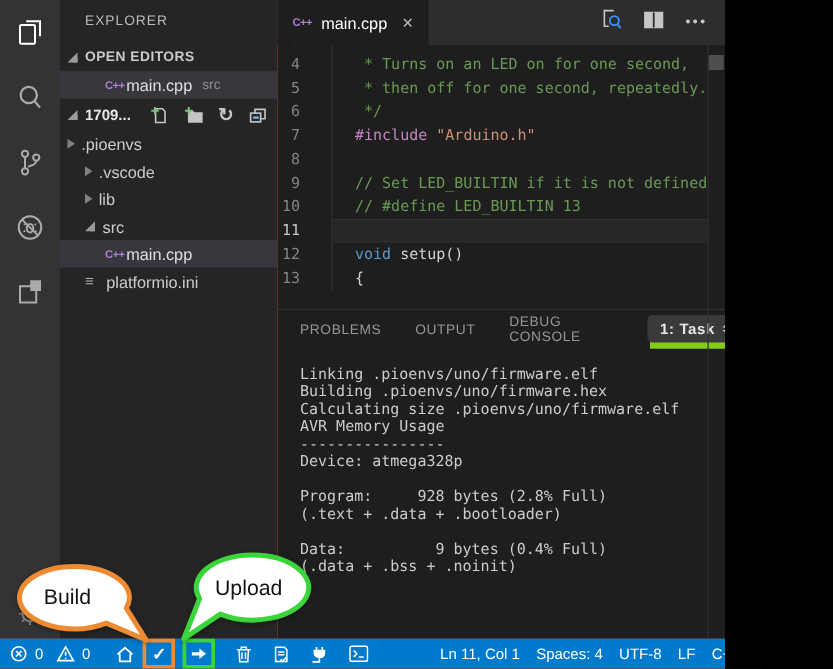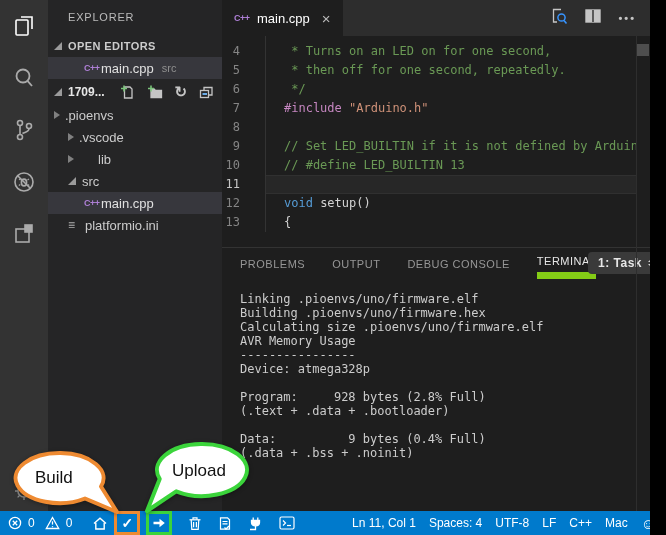--- a/index.html
+++ b/index.html
@@ -1,17 +1,17 @@
 <!DOCTYPE html>
 <html><head>
 <meta charset="utf-8">
 <style>
   * { margin:0; padding:0; box-sizing:border-box; }
   body { background:#000; font-family:"Liberation Sans", sans-serif; }
-  .app { position:relative; width:650px; height:535px; overflow:hidden; background:#f97316; }
+  .app { position:relative; width:580px; height:535px; overflow:hidden; background:#f97316; }
 
   
   .activity-bar { position:absolute; left:0; top:0; width:48px; height:511px; background:#333333; z-index:3; }
   .ab-item { width:48px; height:52px; display:flex; align-items:center; justify-content:center; }
   .ab-gear { position:absolute; left:0; bottom:8px; width:48px; display:flex; justify-content:center; }
 
   
   .sidebar { position:absolute; left:48px; top:0; width:174px; height:511px; background:#252526; z-index:2; color:#CCCCCC; }
   .sb-title { height:35px; line-height:35px; padding-left:20px; font-size:11px; color:#BBBBBB; letter-spacing:0.8px; }
   .sb-sec { height:22px; display:flex; align-items:center; font-size:11px; font-weight:bold; color:#CCCCCC; padding-left:6px; letter-spacing:0.4px; }
@@ -168,21 +168,21 @@
 
     <div>
         <div class="tree-row" style="padding-left: 6px;">
           <span class="tw-closed"></span>
           <span>.pioenvs</span>
         </div>
         <div class="tree-row" style="padding-left: 20px;">
           <span class="tw-closed"></span>
           <span>.vscode</span>
         </div>
-        <div class="tree-row" style="padding-left: 20px; gap: 19px;">
+        <div class="tree-row" style="padding-left: 20px;">
           <span class="tw-closed"></span>
           <span>lib</span>
         </div>
         <div class="tree-row" style="padding-left: 20px;">
           <span class="tw-open"></span>
           <span>src</span>
         </div>
         <div class="tree-row sel" style="padding-left: 36px;">
           <span class="cpp-ico">C++</span>
           <span>main.cpp</span>

